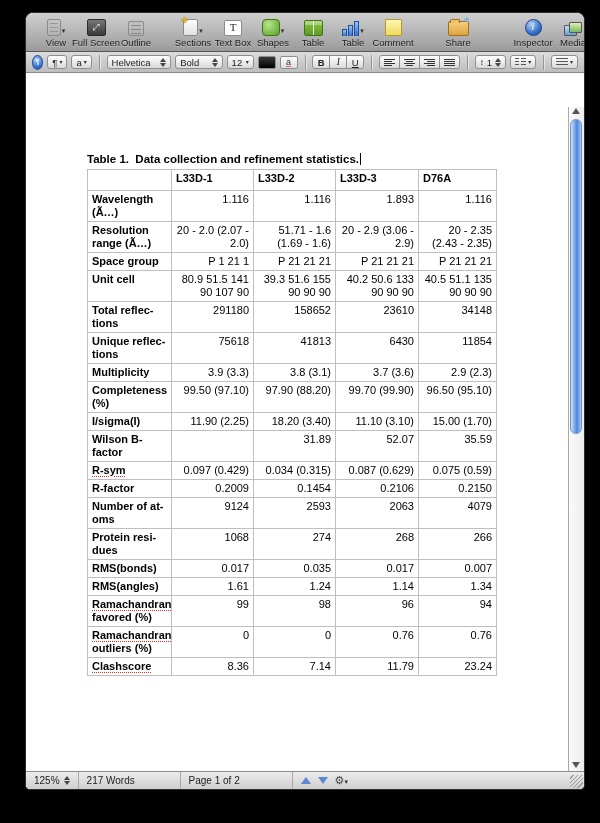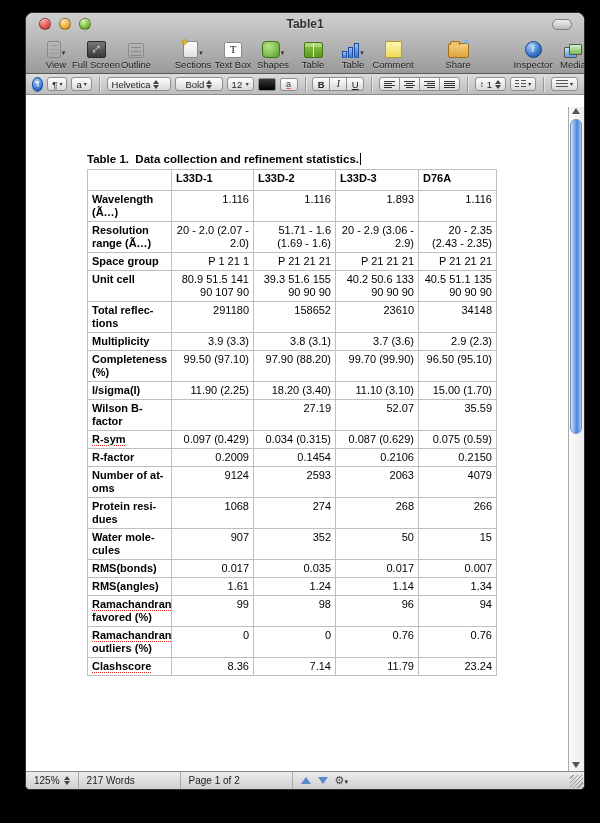--- a/index.html
+++ b/index.html
@@ -132,29 +132,20 @@
   .gear{font-size:11px;color:#444;line-height:10px;}
   .grip{position:absolute;right:1px;bottom:1px;width:13px;height:13px;
     background:repeating-linear-gradient(135deg,transparent 0 2px,#9a9a9a 2px 3px);}
 </style>
 </head>
 <body>
 
 <div class="window">
 
   <div class="chrome">
-    <div class="titlebar">
-      <div class="lights">
-        <span class="light red"></span>
-        <span class="light yellow"></span>
-        <span class="light green"></span>
-      </div>
-      <div class="wtitle">Table1</div>
-      <span class="ovalbtn"></span>
-    </div>
 
     <div class="toolbar">
       <div class="tbi">
         <span class="icw">
             <span class="ic-doc"></span>
             <span class="darr">▾</span>
           </span>
         <span class="lab">View</span>
       </div>
       <div class="tbi">
@@ -241,28 +232,28 @@
     <span class="bluecirc">¶</span>
     <span class="fbtn">
         <span>¶</span>
         <span class="darr">▾</span>
       </span>
     <span class="fbtn">
         <span>a</span>
         <span class="darr">▾</span>
       </span>
     <span class="fdiv"></span>
-    <span class="fbtn" style="width:86px;">
+    <span class="fbtn" style="width:86px;justify-content:space-between">
         <span>Helvetica</span>
         <span class="updown">
           <b></b>
           <i></i>
         </span>
       </span>
-    <span class="fbtn" style="width:62px;justify-content:center">
+    <span class="fbtn" style="width:62px;justify-content:space-between">
         <span>Bold</span>
         <span class="updown">
           <b></b>
           <i></i>
         </span>
       </span>
     <span class="fbtn" style="width:34px;justify-content:space-between">
         <span>12</span>
         <span class="darr">▾</span>
       </span>
@@ -382,20 +373,28 @@
             </tr>
             <tr>
               <td class="lbl">Total reflec-
 tions</td>
               <td class="val">291180</td>
               <td class="val">158652</td>
               <td class="val">23610</td>
               <td class="val">34148</td>
             </tr>
             <tr>
+              <td class="lbl">Unique reflec-
+tions</td>
+              <td class="val">75618</td>
+              <td class="val">41813</td>
+              <td class="val">6430</td>
+              <td class="val">11854</td>
+            </tr>
+            <tr>
               <td class="lbl">Multiplicity</td>
               <td class="val">3.9 (3.3)</td>
               <td class="val">3.8 (3.1)</td>
               <td class="val">3.7 (3.6)</td>
               <td class="val">2.9 (2.3)</td>
             </tr>
             <tr>
               <td class="lbl">Completeness
 (%)</td>
               <td class="val">99.50 (97.10)</td>
@@ -407,21 +406,21 @@
               <td class="lbl">I/sigma(I)</td>
               <td class="val">11.90 (2.25)</td>
               <td class="val">18.20 (3.40)</td>
               <td class="val">11.10 (3.10)</td>
               <td class="val">15.00 (1.70)</td>
             </tr>
             <tr>
               <td class="lbl">Wilson B-
 factor</td>
               <td class="val"></td>
-              <td class="val">27.19</td>
+              <td class="val">31.89</td>
               <td class="val">52.07</td>
               <td class="val">35.59</td>
             </tr>
             <tr>
               <td class="lbl"><span class="sq">R-sym</span></td>
               <td class="val">0.097 (0.429)</td>
               <td class="val">0.034 (0.315)</td>
               <td class="val">0.087 (0.629)</td>
               <td class="val">0.075 (0.59)</td>
             </tr>
@@ -440,28 +439,20 @@
               <td class="val">2063</td>
               <td class="val">4079</td>
             </tr>
             <tr>
               <td class="lbl">Protein resi-
 dues</td>
               <td class="val">1068</td>
               <td class="val">274</td>
               <td class="val">268</td>
               <td class="val">266</td>
-            </tr>
-            <tr>
-              <td class="lbl">Water mole-
-cules</td>
-              <td class="val">907</td>
-              <td class="val">352</td>
-              <td class="val">50</td>
-              <td class="val">15</td>
             </tr>
             <tr>
               <td class="lbl">RMS(bonds)</td>
               <td class="val">0.017</td>
               <td class="val">0.035</td>
               <td class="val">0.017</td>
               <td class="val">0.007</td>
             </tr>
             <tr>
               <td class="lbl">RMS(angles)</td>

